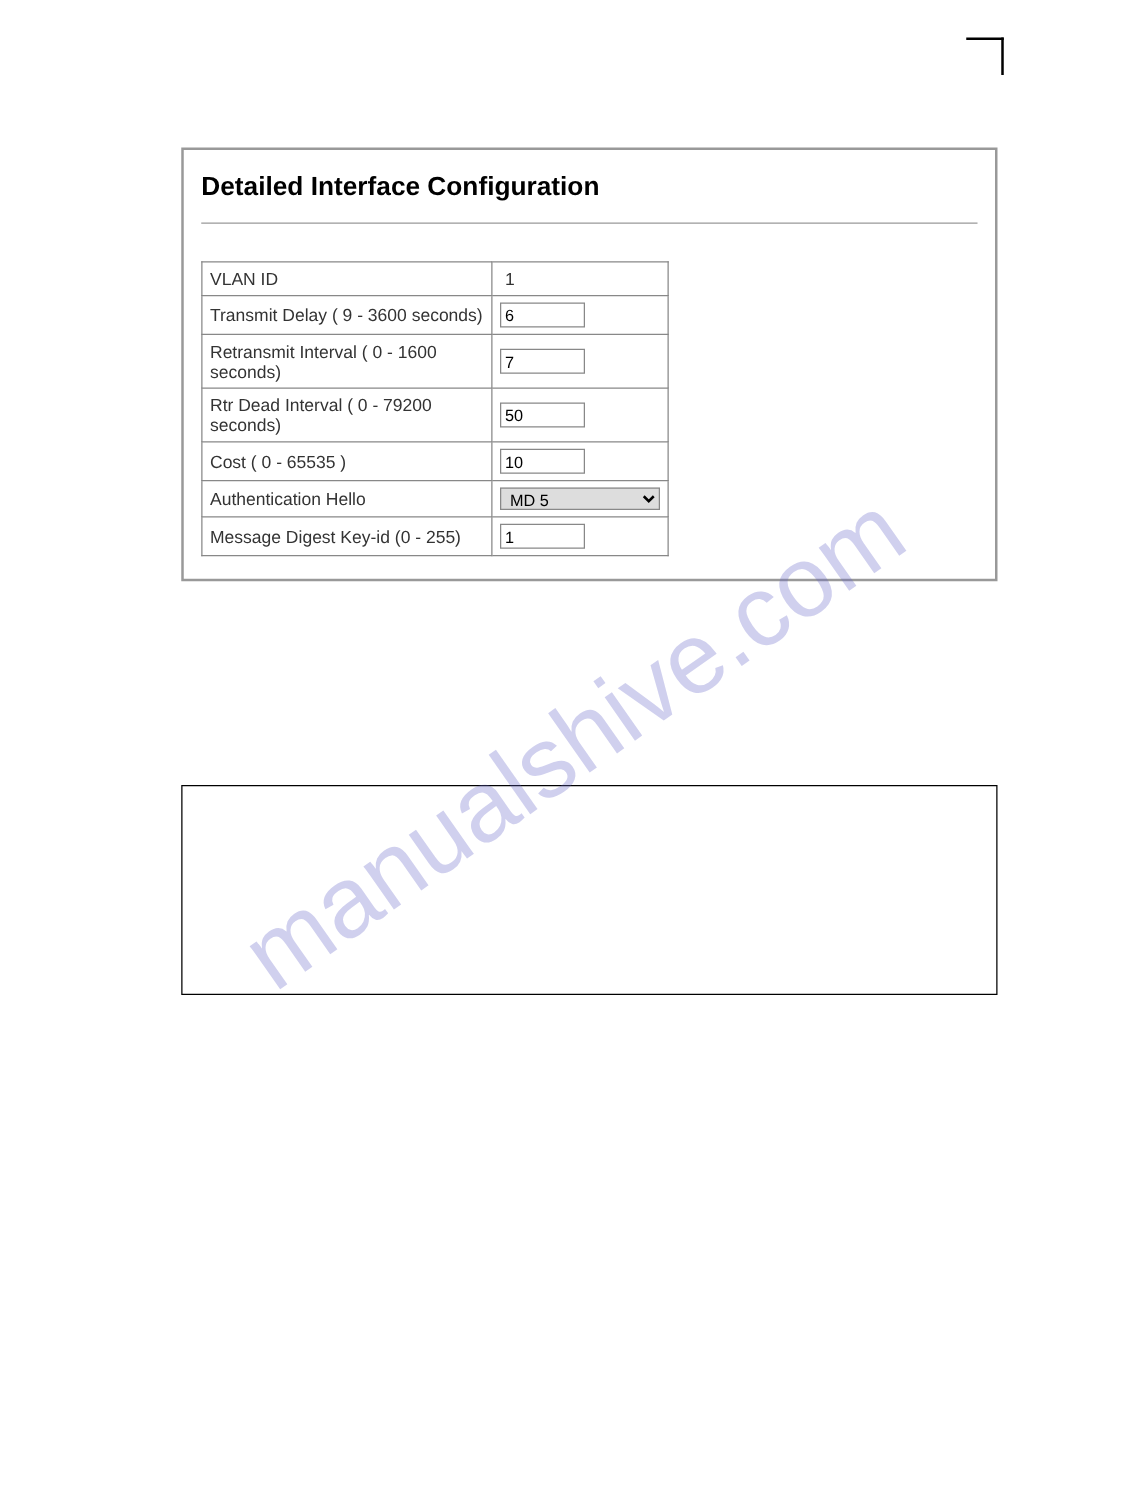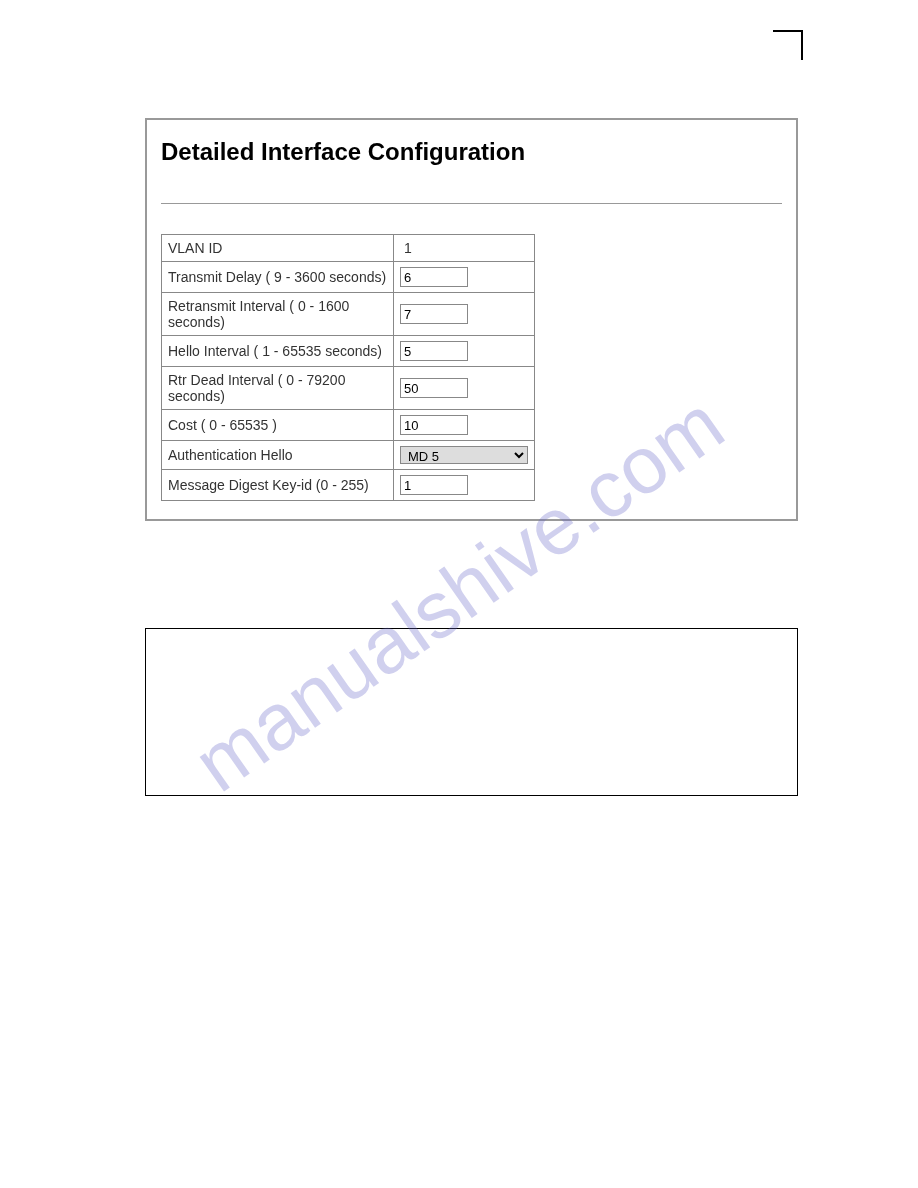--- a/index.html
+++ b/index.html
@@ -44,24 +44,24 @@
       position: absolute;
       top: 118px;
       left: 145px;
       width: 653px;
       border: 2px solid #999;
       background: #fff;
       padding: 18px 14px 18px 14px;
     }
     
     .panel-title {
-      font-size: 24px;
+      font-size: 21px;
       font-weight: bold;
       color: #000;
-      margin-bottom: 37px;
+      margin-bottom: 16px;
     }
     
     .panel-divider {
       border: none;
       border-top: 1px solid #999;
       margin-bottom: 30px;
     }
     
     .config-table {
       border-collapse: collapse;
@@ -145,26 +145,20 @@
         <input type="text" class="text-input" value="6" style="">
       </td>
     </tr>
     <tr>
       <td class="label-cell">Retransmit Interval ( 0 - 1600 seconds)</td>
       <td class="value-cell">
         <input type="text" class="text-input" value="7" style="">
       </td>
     </tr>
     <tr>
-      <td class="label-cell">Hello Interval ( 1 - 65535 seconds)</td>
-      <td class="value-cell">
-        <input type="text" class="text-input" value="5" style="">
-      </td>
-    </tr>
-    <tr>
       <td class="label-cell">Rtr Dead Interval ( 0 - 79200 seconds)</td>
       <td class="value-cell">
         <input type="text" class="text-input" value="50" style="">
       </td>
     </tr>
     <tr>
       <td class="label-cell">Cost ( 0 - 65535 )</td>
       <td class="value-cell">
         <input type="text" class="text-input" value="10" style="">
       </td>

